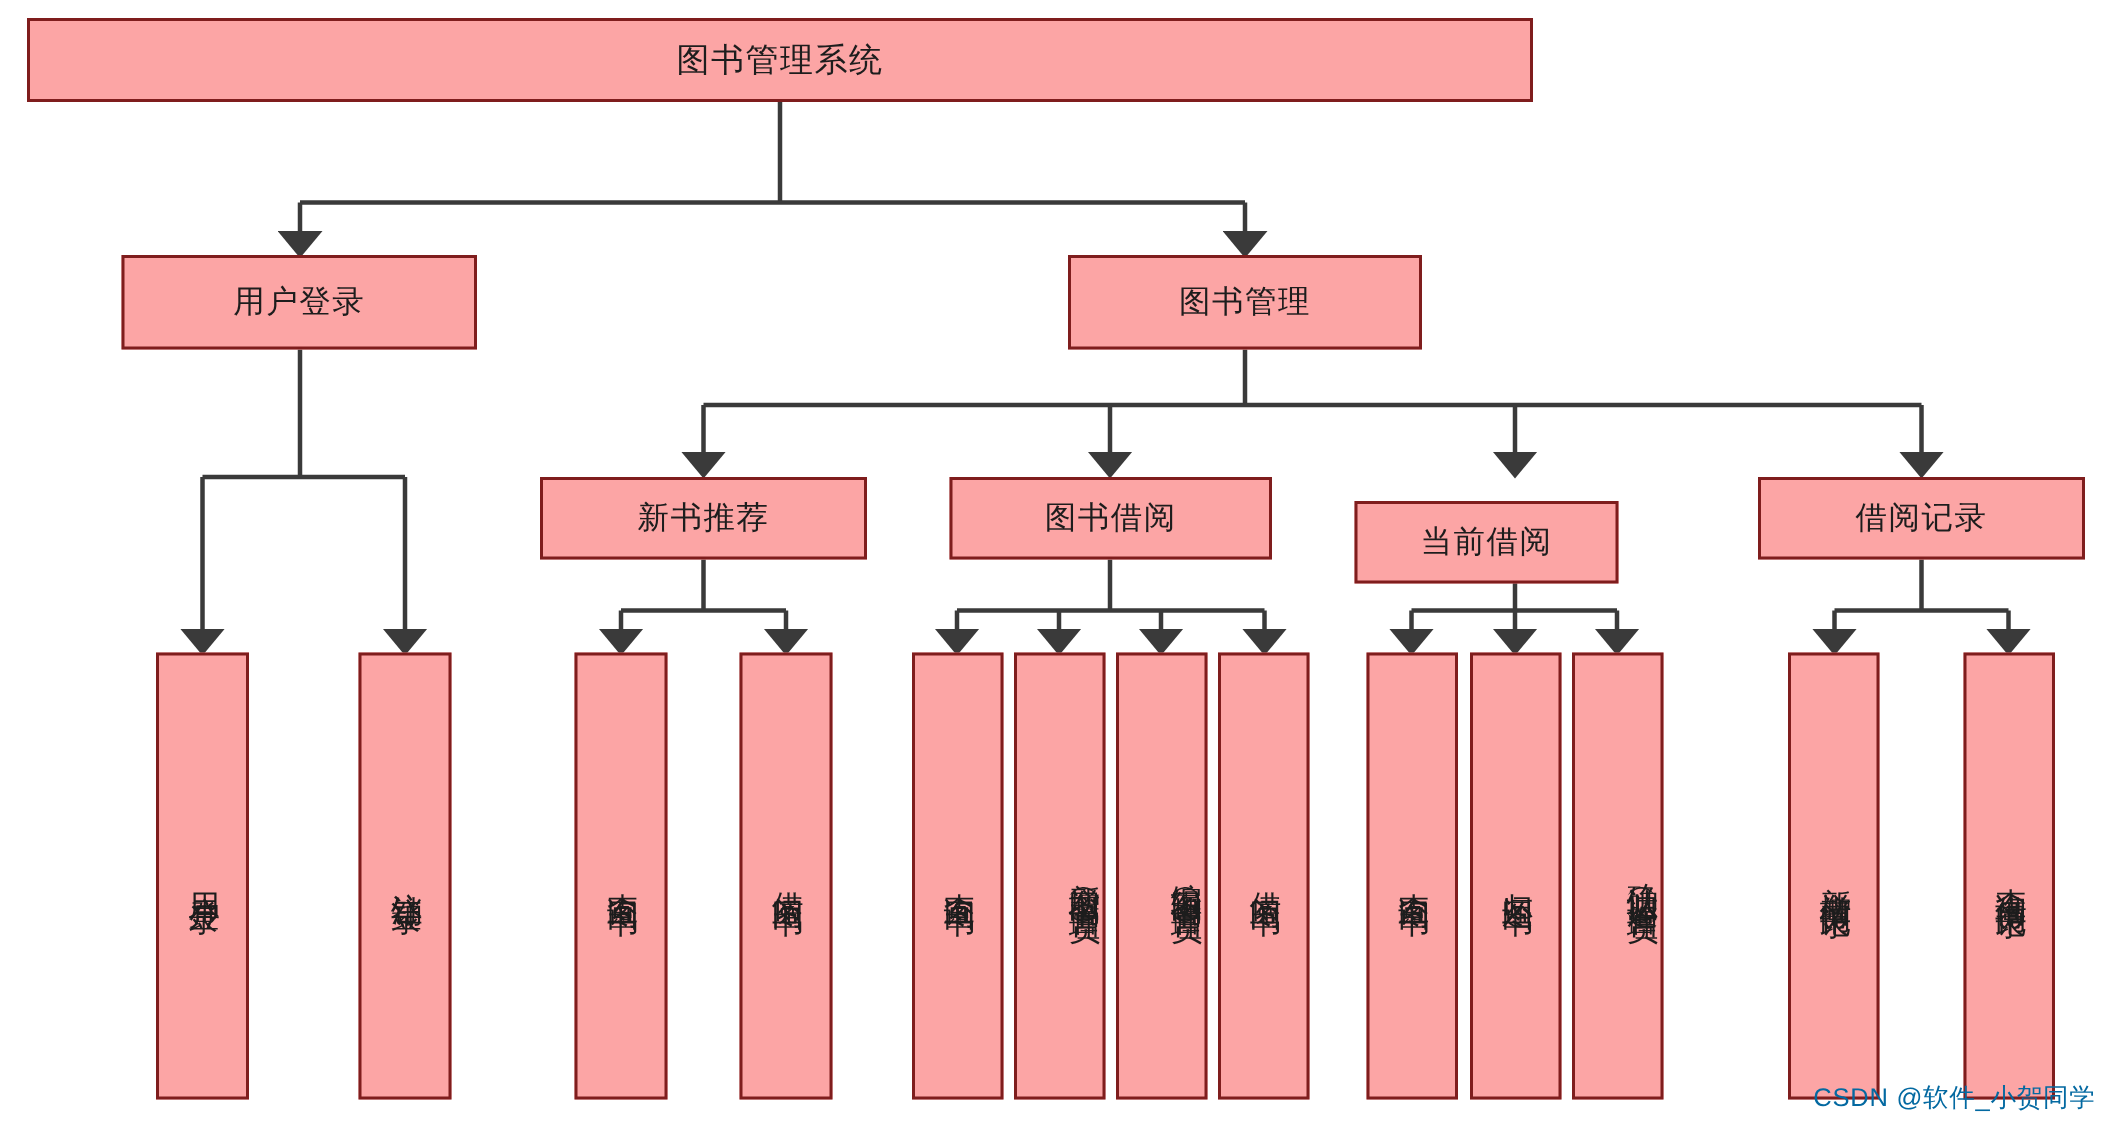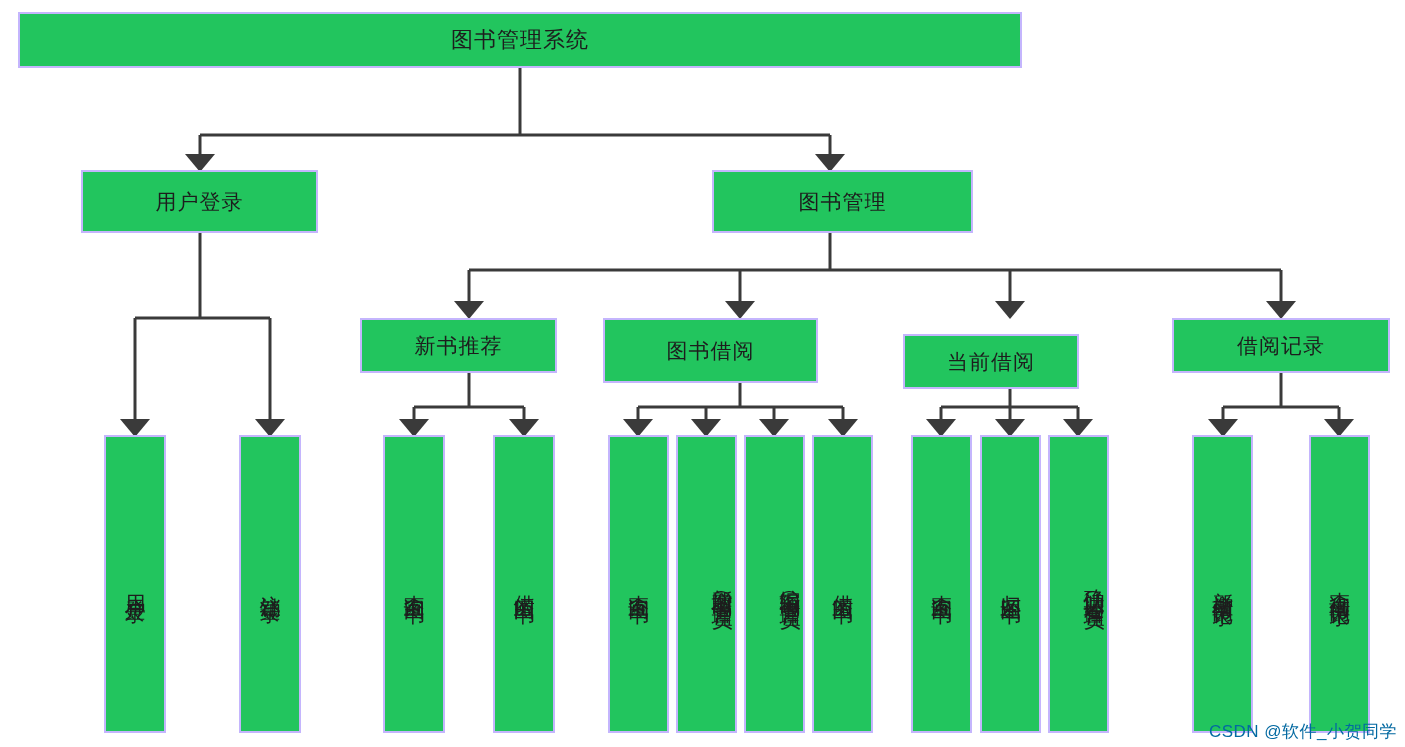--- a/index.html
+++ b/index.html
@@ -21,22 +21,22 @@
     position: absolute;
     left: 0;
     top: 0;
     width: 1405px;
     height: 747px;
     pointer-events: none;
   }
   .node {
     position: absolute;
     box-sizing: border-box;
-    background: #22c55e;
-    border: 2px solid #c4b5fd;
+    background: #fca5a5;
+    border: 2px solid #7f1d1d;
     display: flex;
     align-items: center;
     justify-content: center;
     color: #1d1d1d;
   }
   .node-h {
     font-size: 21px;
     letter-spacing: 1px;
     line-height: 1.2;
     white-space: nowrap;
@@ -129,29 +129,29 @@
   </svg>
 
   <div class="node node-h node-root" style="left:18px; top:12px; width:1004px; height:56px;">
     <span>图书管理系统</span>
   </div>
 
   <div class="node node-h" style="left:81px; top:170px; width:237px; height:63px;">
     <span>用户登录</span>
   </div>
 
-  <div class="node node-h" style="left:712px; top:170px; width:261px; height:63px;">
+  <div class="node node-h" style="left:712px; top:170px; width:236px; height:63px;">
     <span>图书管理</span>
   </div>
 
-  <div class="node node-h" style="left:360px; top:318px; width:197px; height:55px;">
+  <div class="node node-h" style="left:360px; top:318px; width:218px; height:55px;">
     <span>新书推荐</span>
   </div>
 
-  <div class="node node-h" style="left:603px; top:318px; width:215px; height:65px;">
+  <div class="node node-h" style="left:633px; top:318px; width:215px; height:55px;">
     <span>图书借阅</span>
   </div>
 
   <div class="node node-h" style="left:903px; top:334px; width:176px; height:55px;">
     <span>当前借阅</span>
   </div>
 
   <div class="node node-h" style="left:1172px; top:318px; width:218px; height:55px;text-align:center;">
     <span>借阅记录</span>
   </div>

